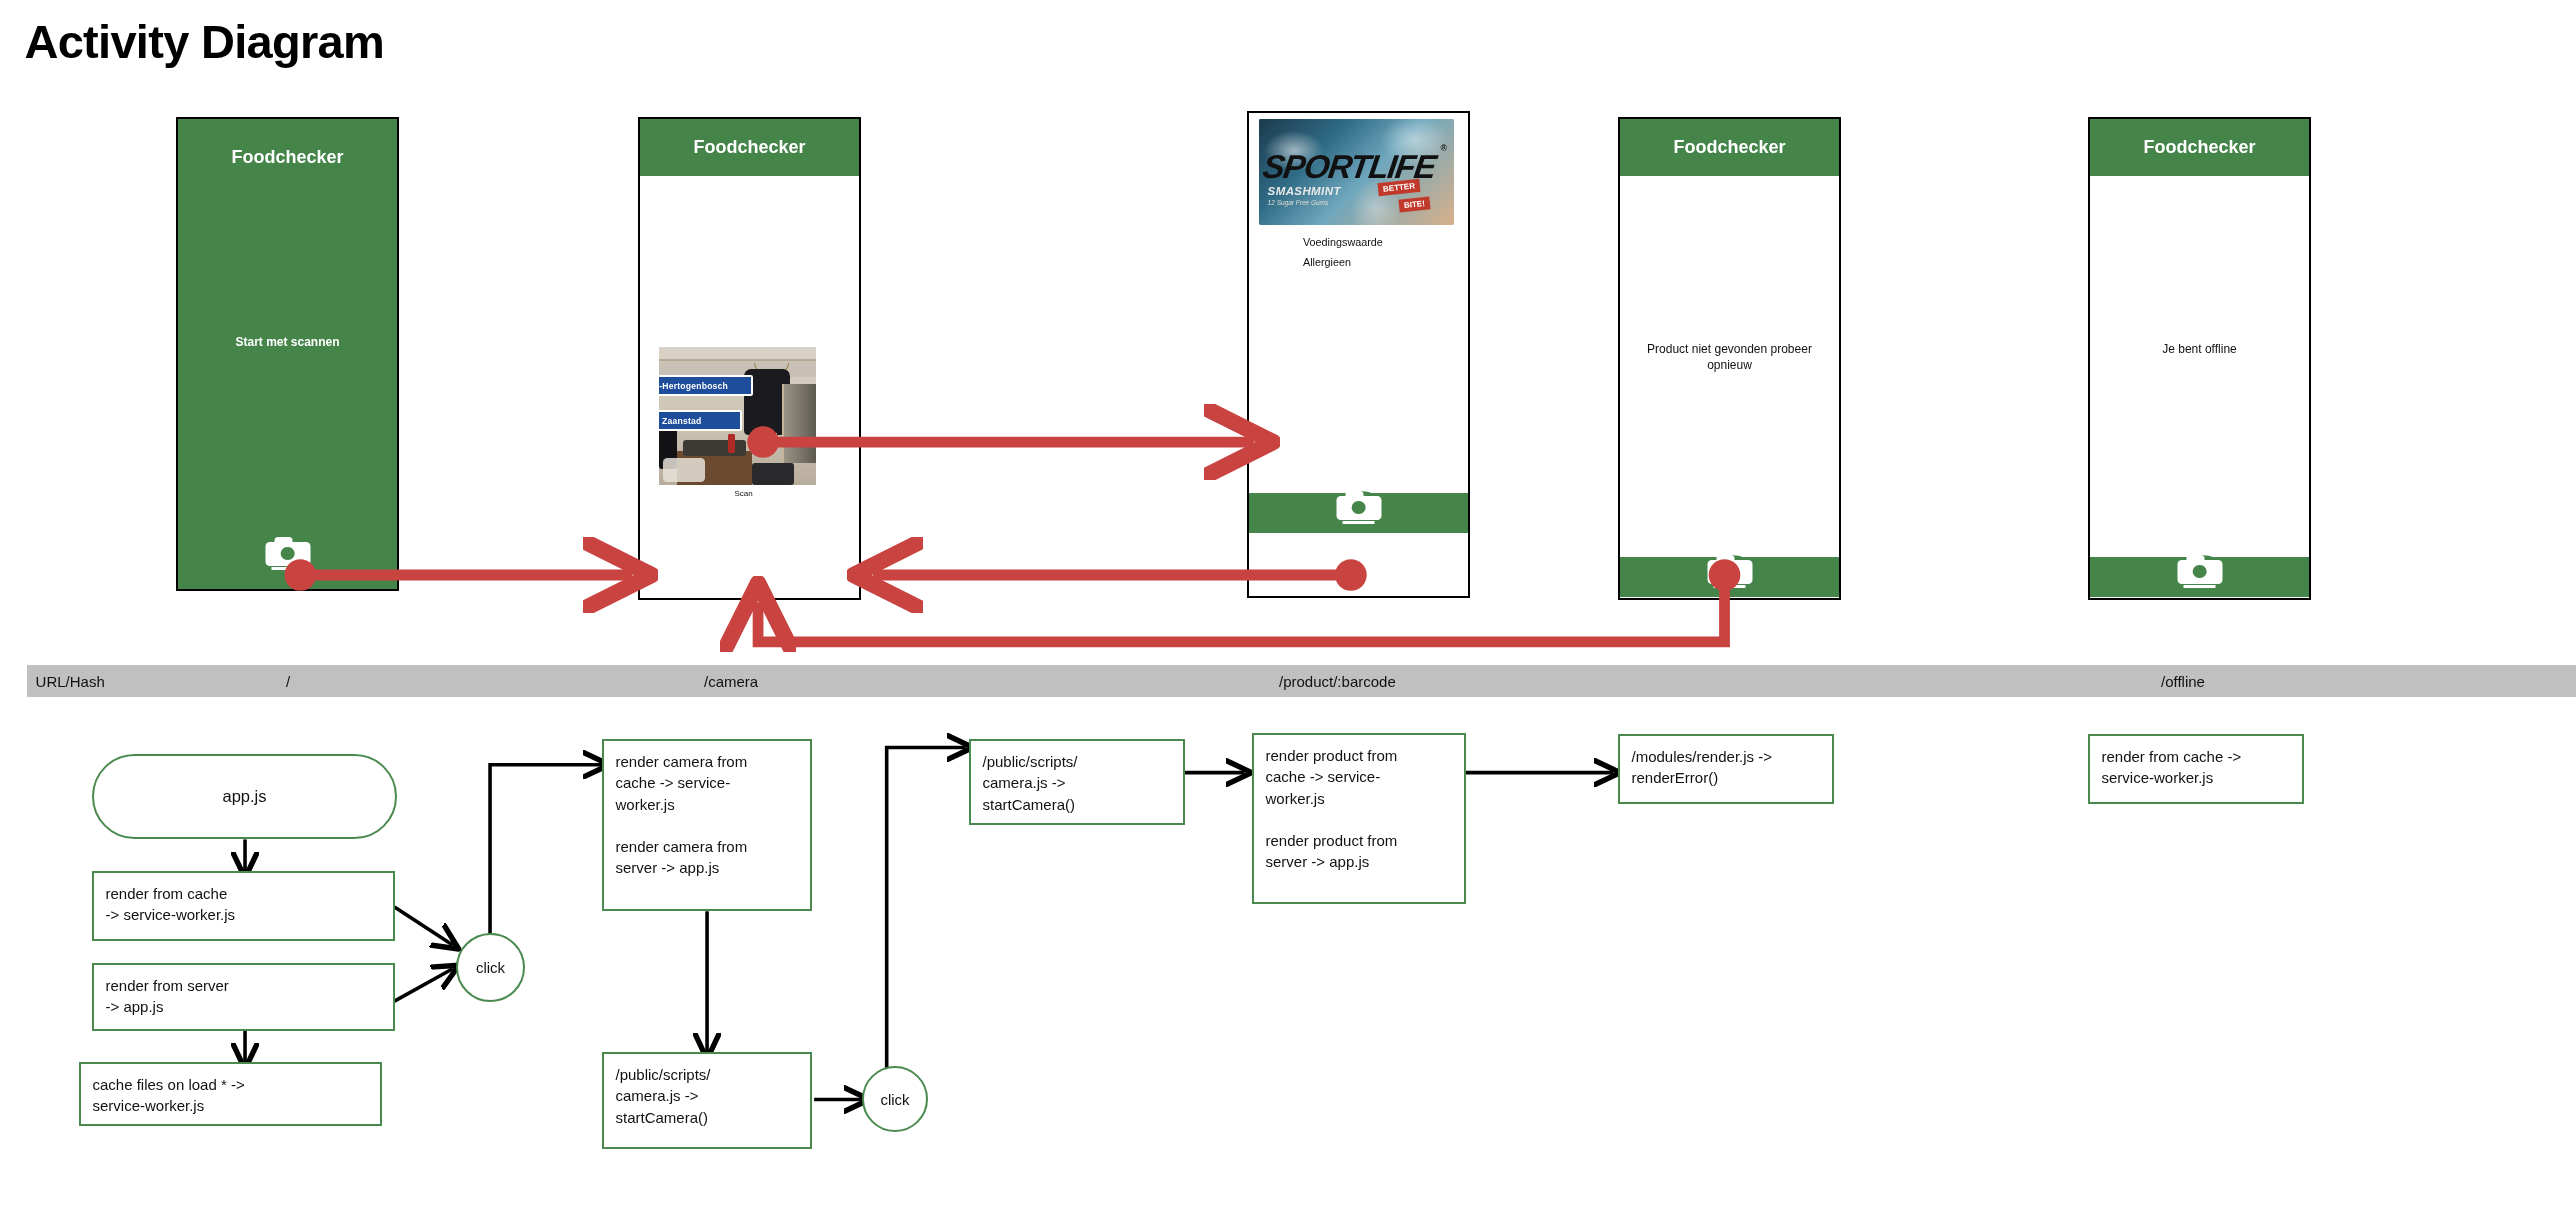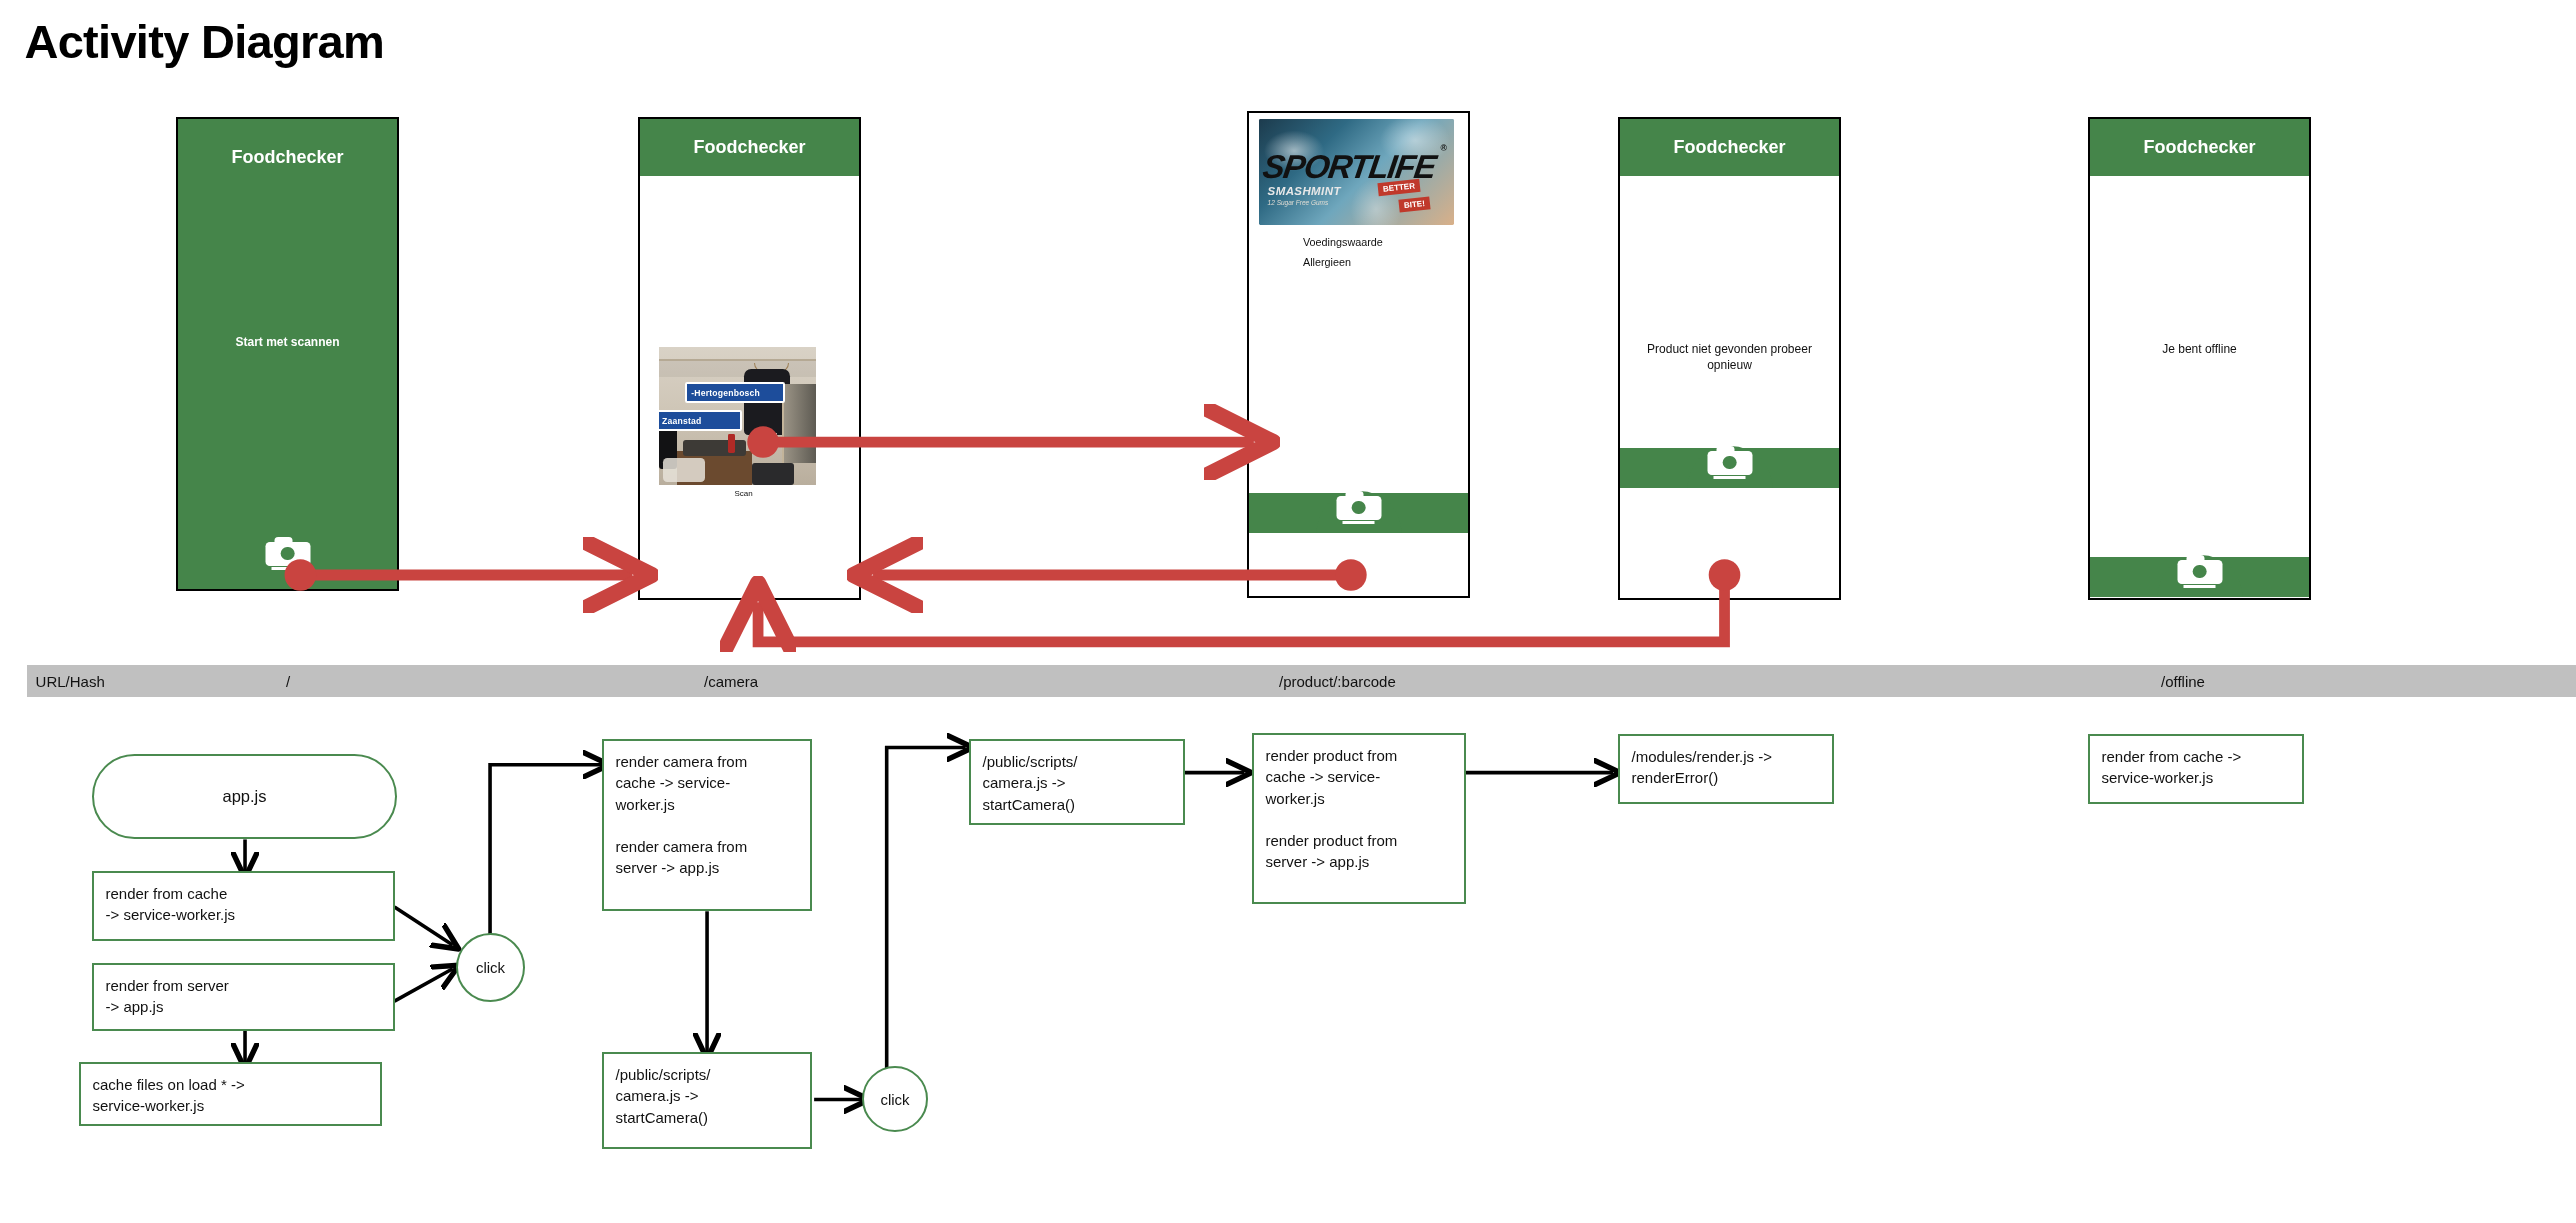--- a/index.html
+++ b/index.html
@@ -80,21 +80,21 @@
     position:absolute;width:157px;height:138px;overflow:hidden;
     background:linear-gradient(180deg,#d9d2c6 0%,#cfc6b7 45%,#b9ae9d 100%);
   }
   .cam-photo .rail{position:absolute;left:0;right:0;top:11.5px;height:2.9px;background:#b5a994;}
   .cam-photo .wallshadow{position:absolute;left:0;right:0;top:14.4px;height:16px;background:rgba(0,0,0,.06);}
   .cam-photo .sign{
     position:absolute;background:#1d4d9b;border:2.2px solid #fff;border-radius:2.2px;
     color:#fff;font-weight:bold;display:flex;align-items:center;
     font-size:8.6px;padding-left:4.3px;letter-spacing:0.2px;white-space:nowrap;overflow:hidden;
   }
-  .cam-photo .sign1{left:-5.7px;top:35px;width:92px;height:17px;margin-left:32px;}
+  .cam-photo .sign1{left:-5.7px;top:28px;width:92px;height:17px;}
   .cam-photo .sign2{left:-2.9px;top:63px;width:78px;height:17px;}
   .cam-photo .garment{
     position:absolute;left:85px;top:21.6px;width:46px;height:66px;background:#1b1b1f;
     border-radius:7.2px 7.2px 4.3px 4.3px;
   }
   .cam-photo .hanger{
     position:absolute;left:95px;top:16px;width:33px;height:8.6px;
     border:1.4px solid #9d7f55;border-top:none;border-radius:0 0 11.5px 11.5px;
   }
   .cam-photo .door{
@@ -241,21 +241,21 @@
       <div class="lens"></div>
       <div class="base"></div>
     </div>
   </div>
 </div>
 
 <div class="phone" style="left:1618px;top:117px;height:483px;">
   <div class="phone-header" style="height:57px;">
     <div class="ph-title">Foodchecker</div>
   </div>
-  <div class="phone-body" style="height:312px;">
+  <div class="phone-body" style="height:421px;">
     <div class="center-msg" style="top:165px;">Product niet gevonden probeer opnieuw</div>
     <div class="phone-footer"></div>
     <div class="notch"></div>
     <div class="cam-icon on-green" style="bottom:8.6px;">
       <div class="hump"></div>
       <div class="body"></div>
       <div class="lens"></div>
       <div class="base"></div>
     </div>
   </div>

